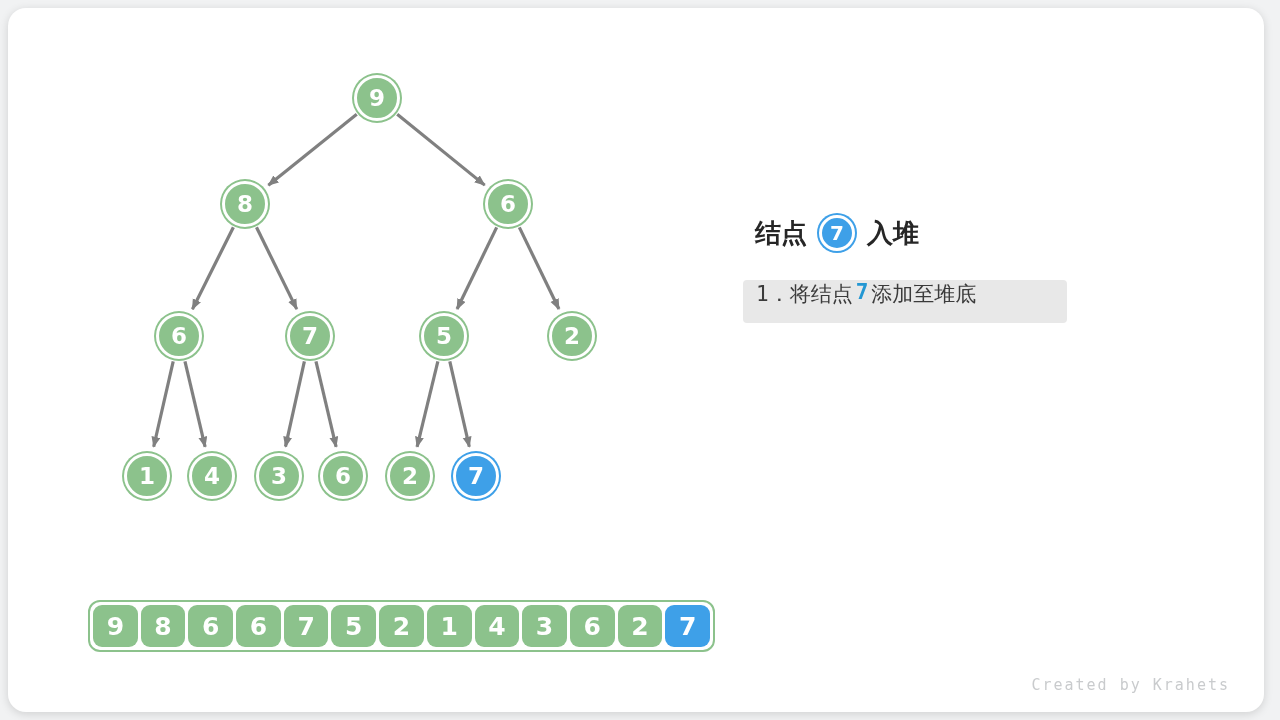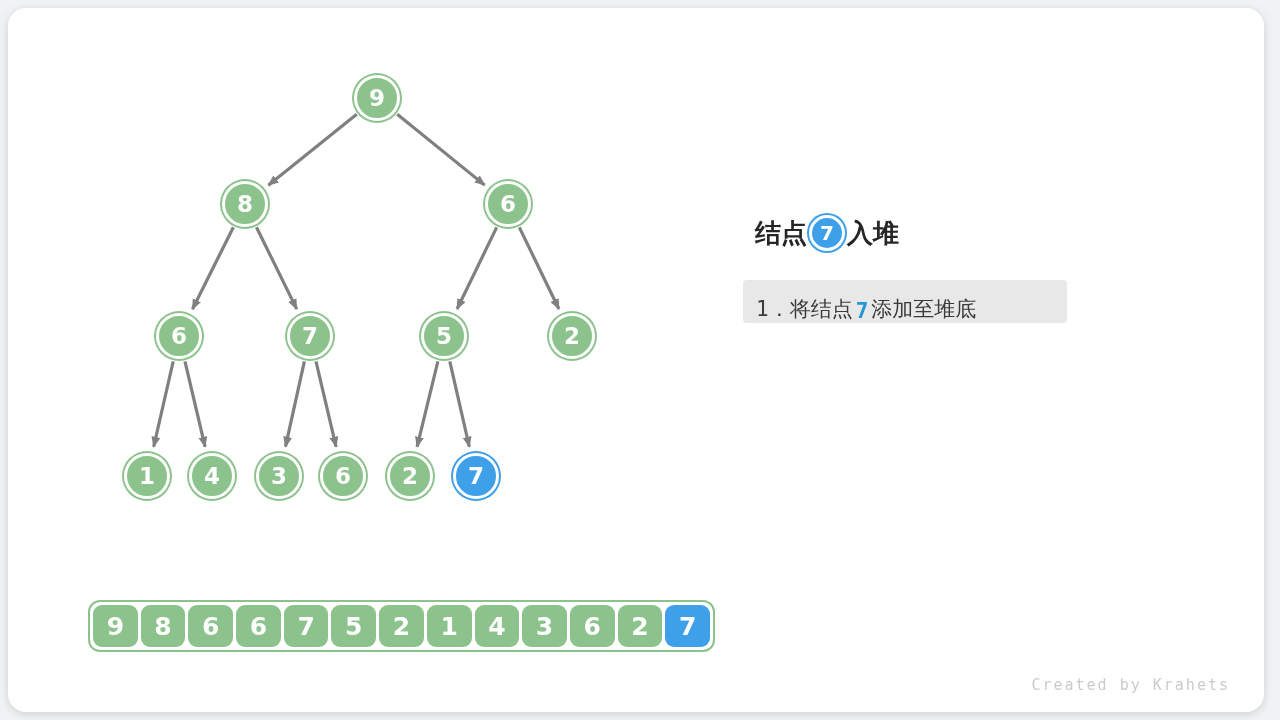--- a/index.html
+++ b/index.html
@@ -20,36 +20,36 @@
   .node {
     position: absolute; width: 40px; height: 40px; border-radius: 50%;
     background: var(--green); border: 3px solid #fff;
     box-shadow: 0 0 0 2px var(--green);
     color: #fff; font-weight: bold; font-size: 23px;
     display: flex; align-items: center; justify-content: center;
   }
   .node.blue { background: var(--blue); box-shadow: 0 0 0 2px var(--blue); }
   .heading {
     position: absolute; left: 747px; top: 203px; height: 44px;
-    display: flex; align-items: center; 
+    display: flex; align-items: center; gap: 10px;
     font-size: 26px; font-weight: bold; color: var(--titlecolor);
   }
   .badge {
     width: 30px; height: 30px; border-radius: 50%;
     background: var(--blue); border: 3px solid #fff;
     box-shadow: 0 0 0 2px var(--blue);
     color: #fff; font-size: 20px; font-weight: bold;
     display: flex; align-items: center; justify-content: center;
     margin: 0 2px;
   }
   .instruction {
     position: absolute; left: 735px; top: 272px;
     width: 324px; height: 43px; box-sizing: border-box;
     background: var(--boxbg); border-radius: 4px;
-    display: flex; align-items: flex-end; padding-left: 13px;
+    display: flex; align-items: flex-start; padding-left: 13px;
     font-size: 21px; color: var(--boxtext);
     font-family: "DejaVu Sans Mono", "Liberation Mono", monospace;
     white-space: pre;
   }
   .instruction .hl { color: var(--accent); font-weight: bold; margin: 0 3px; }
   .array {
     position: absolute; left: 80px; top: 592px;
     width: 627px; height: 52px; box-sizing: border-box;
     border: 2px solid var(--green); border-radius: 12px;
     background: #fff; padding: 3px;

